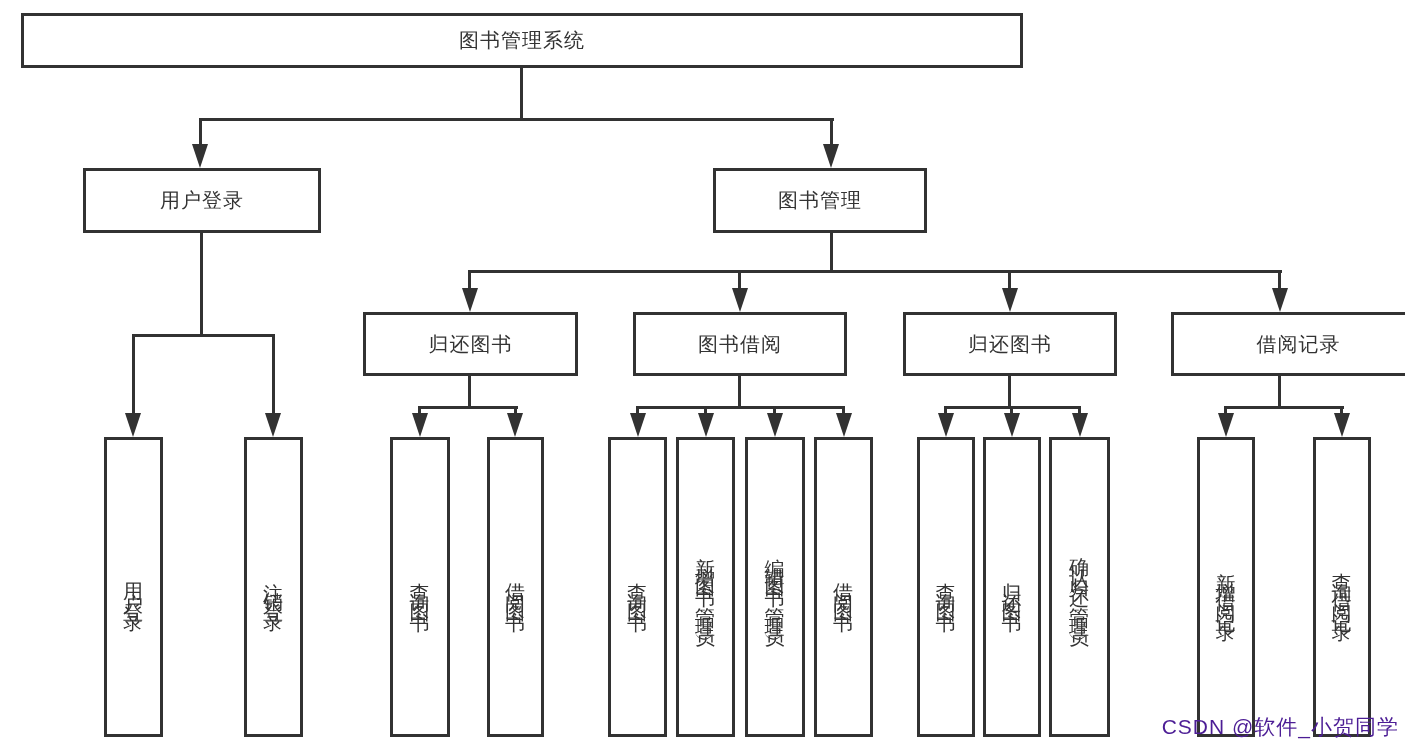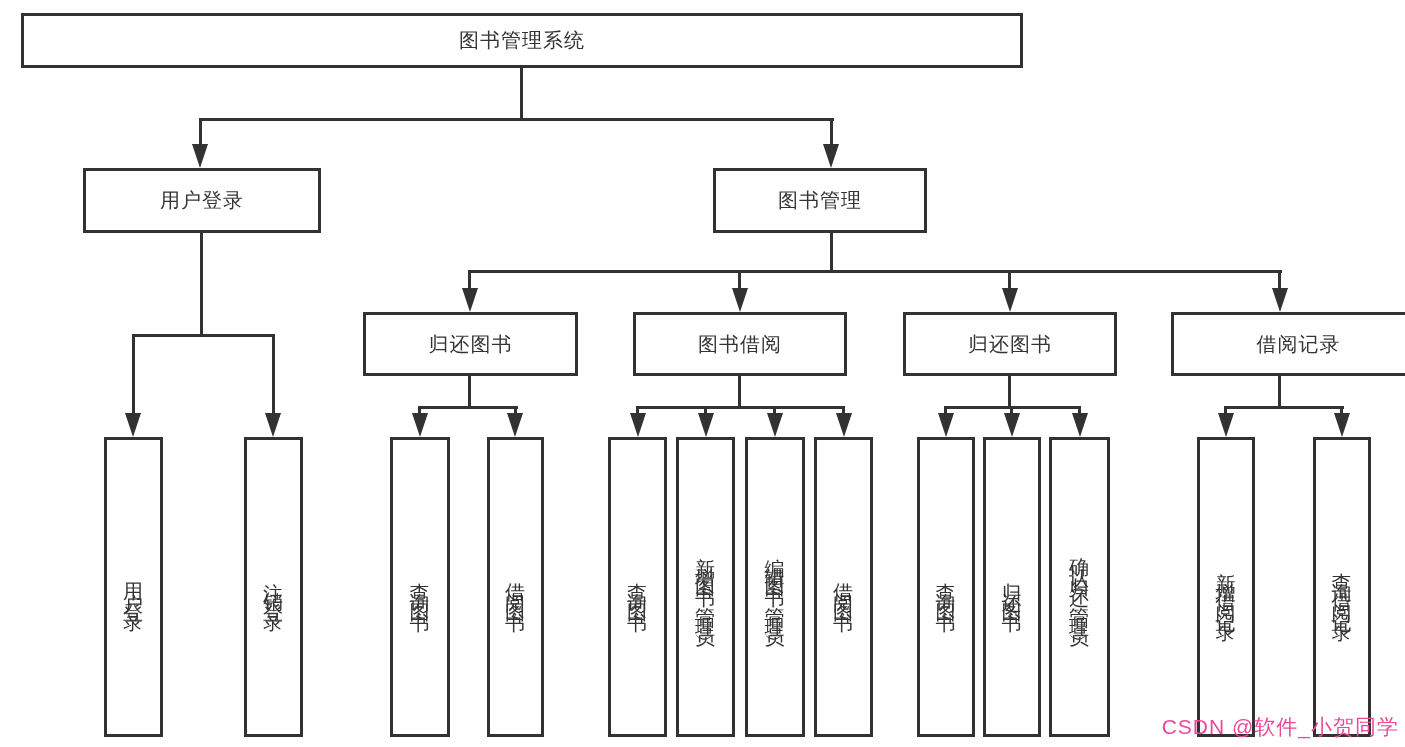--- a/index.html
+++ b/index.html
@@ -19,21 +19,21 @@
     writing-mode:vertical-rl;font-size:20px;letter-spacing:10px;line-height:1;
   }
   .hl{position:absolute;height:3px;background:#323232;}
   .vl{position:absolute;width:3px;background:#323232;}
   .arrow{
     position:absolute;width:0;height:0;
     border-left:8px solid transparent;border-right:8px solid transparent;
     border-top:24px solid #323232;
   }
   .watermark{
-    position:absolute;right:6px;top:713px;font-size:21px;color:#ec4899;
+    position:absolute;right:6px;top:713px;font-size:21px;color:#4c1d95;
     letter-spacing:1px;white-space:nowrap;
   }
 </style>
 </head>
 <body>
 
 <div class="diagram">
 
   <div class="hbox" style="left:21px;top:13px;width:1002px;height:55px">图书管理系统</div>
 

